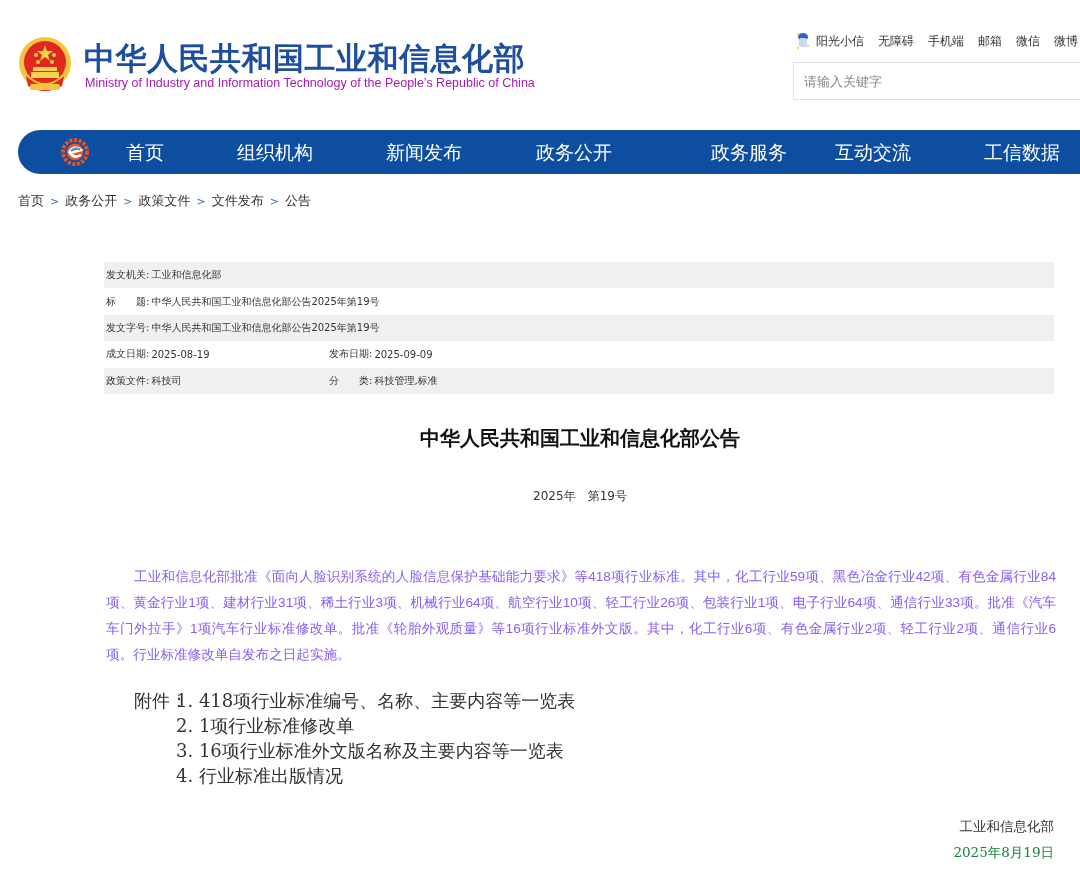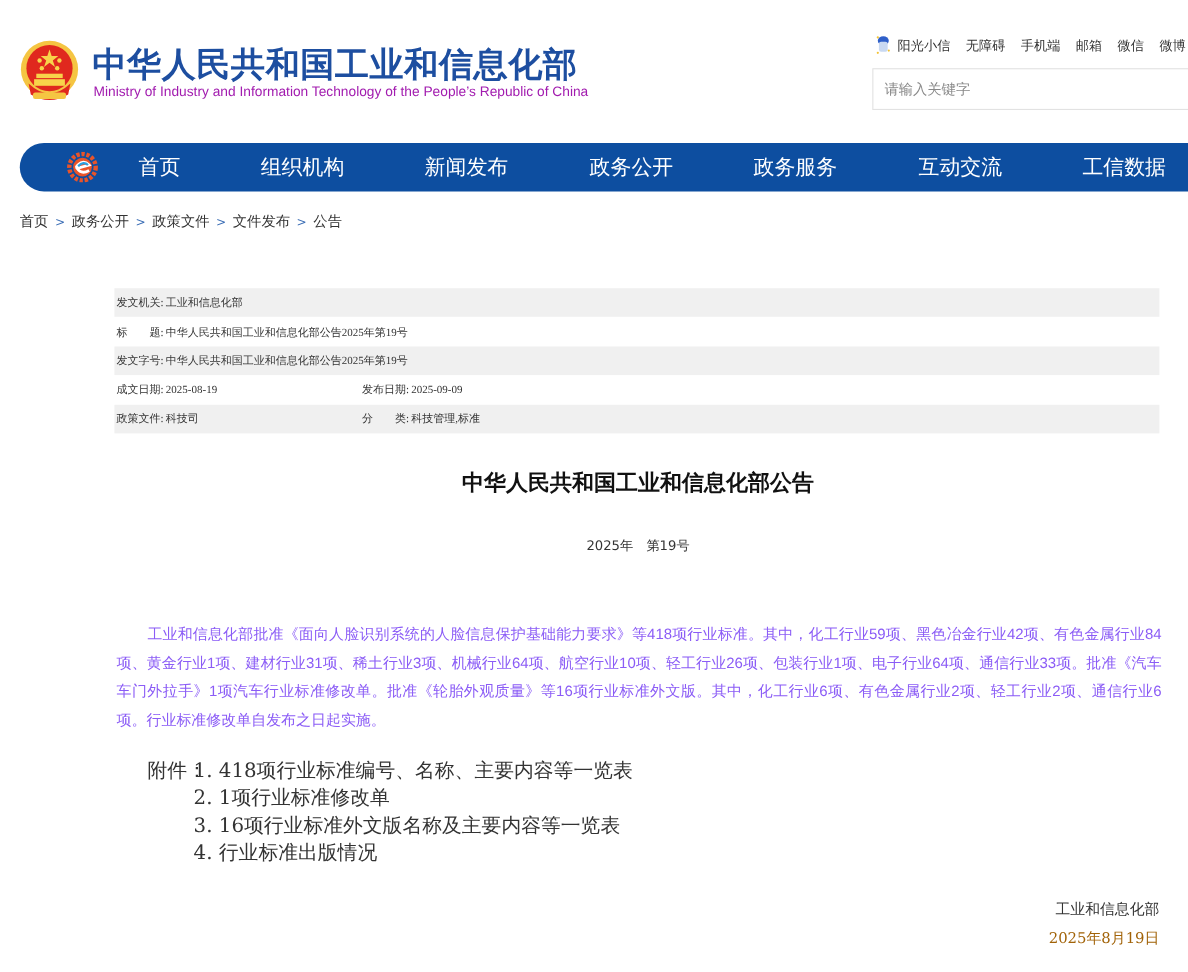--- a/index.html
+++ b/index.html
@@ -25,40 +25,40 @@
   .nav-logo { position: absolute; left: 42px; top: 8px; width: 30px; height: 28px; }
   .nav-item { position: absolute; top: 0; height: 44px; line-height: 44px; font-size: 19px; color: #ffffff; white-space: nowrap; cursor: pointer; }
 
   
   .breadcrumb { position: absolute; left: 18px; top: 192px; font-size: 13px; color: #333; display: flex; align-items: center; white-space: nowrap; }
   .breadcrumb .sep { color: #3a6db5; margin: 0 6px; font-size: 11px; }
   .breadcrumb .crumb { cursor: pointer; }
 
   
   .meta { position: absolute; left: 104px; top: 262px; width: 950px; }
-  .meta-row { height: 26.4px; display: flex; align-items: center; font-size: 10px; color: #333; white-space: nowrap; font-family: Liberation Serif, serif; }
+  .meta-row { height: 26.4px; display: flex; align-items: center; font-size: 10px; color: #333; white-space: nowrap; }
   .meta-row.shade { background: #f0f0f0; }
   .meta-cell { display: flex; align-items: center; }
   .meta-cell.c1 { width: 225px; padding-left: 2px; }
   .meta-cell.c2 { padding-left: 0; }
   .meta-label { margin-right: 2px; }
 
   
   .article-title { position: absolute; left: 0; width: 1160px; top: 425px; text-align: center; font-size: 20px; font-weight: bold; color: #111; }
   .doc-number { position: absolute; left: 0; width: 1160px; top: 488px; text-align: center; font-size: 12px; color: #333; }
 
   .body-text { position: absolute; left: 106px; top: 564px; width: 950px; font-size: 13.6px; line-height: 26px; color: #8b5cf6; text-indent: 28px; text-align: justify; font-family: Liberation Sans, sans-serif; }
 
   .attachments { position: absolute; left: 134px; top: 688px; font-size: 18px; line-height: 25px; color: #333; font-family: "DejaVu Serif", serif; }
   .att-row { display: flex; white-space: nowrap; }
   .att-label { width: 42px; }
   .att-item { cursor: pointer; }
 
   .sign-org { position: absolute; right: 26px; top: 818px; font-size: 13.5px; color: #333; font-family: "DejaVu Serif", serif; }
-  .sign-date { position: absolute; right: 26px; top: 844px; font-size: 13.5px; color: #a16207; font-family: "DejaVu Serif", serif; }
+  .sign-date { position: absolute; right: 26px; top: 844px; font-size: 13.5px; color: #15803d; font-family: "DejaVu Serif", serif; }
 </style>
 </head>
 <body>
 
 <div class="header">
   <svg class="emblem" viewBox="0 0 54 58">
     <circle cx="27" cy="27" r="26" fill="#f5c542"></circle>
     <circle cx="27" cy="26" r="21" fill="#e0281e"></circle>
     <polygon points="27,9 29,15 35,15 30,19 32,25 27,21 22,25 24,19 19,15 25,15" fill="#f8d34a"></polygon>
     <circle cx="18" cy="19" r="2" fill="#f8d34a"></circle>
@@ -98,21 +98,21 @@
   <svg class="nav-logo" viewBox="0 0 30 28">
     <circle cx="15" cy="14" r="12" fill="none" stroke="#e8542a" stroke-width="4" stroke-dasharray="3 1.6"></circle>
     <circle cx="15" cy="14" r="8.5" fill="#e8542a"></circle>
     <path d="M9 14 Q15 6 21 12 L10 15 Q14 21 21 17" fill="none" stroke="#ffffff" stroke-width="2.5"></path>
     <path d="M11 13 Q16 8 20 12" fill="none" stroke="#2aa0e0" stroke-width="2"></path>
   </svg>
   <span class="nav-item" style="left:108px">首页</span>
   <span class="nav-item" style="left:219px">组织机构</span>
   <span class="nav-item" style="left:368px">新闻发布</span>
   <span class="nav-item" style="left:518px">政务公开</span>
-  <span class="nav-item" style="left:667px">政务服务</span>
+  <span class="nav-item" style="left:693px">政务服务</span>
   <span class="nav-item" style="left:817px">互动交流</span>
   <span class="nav-item" style="left:966px">工信数据</span>
 </div>
 
 <div class="breadcrumb">
   <span class="crumb">首页</span>
   <span class="sep">&gt;</span>
   <span class="crumb">政务公开</span>
   <span class="sep">&gt;</span>
   <span class="crumb">政策文件</span>

